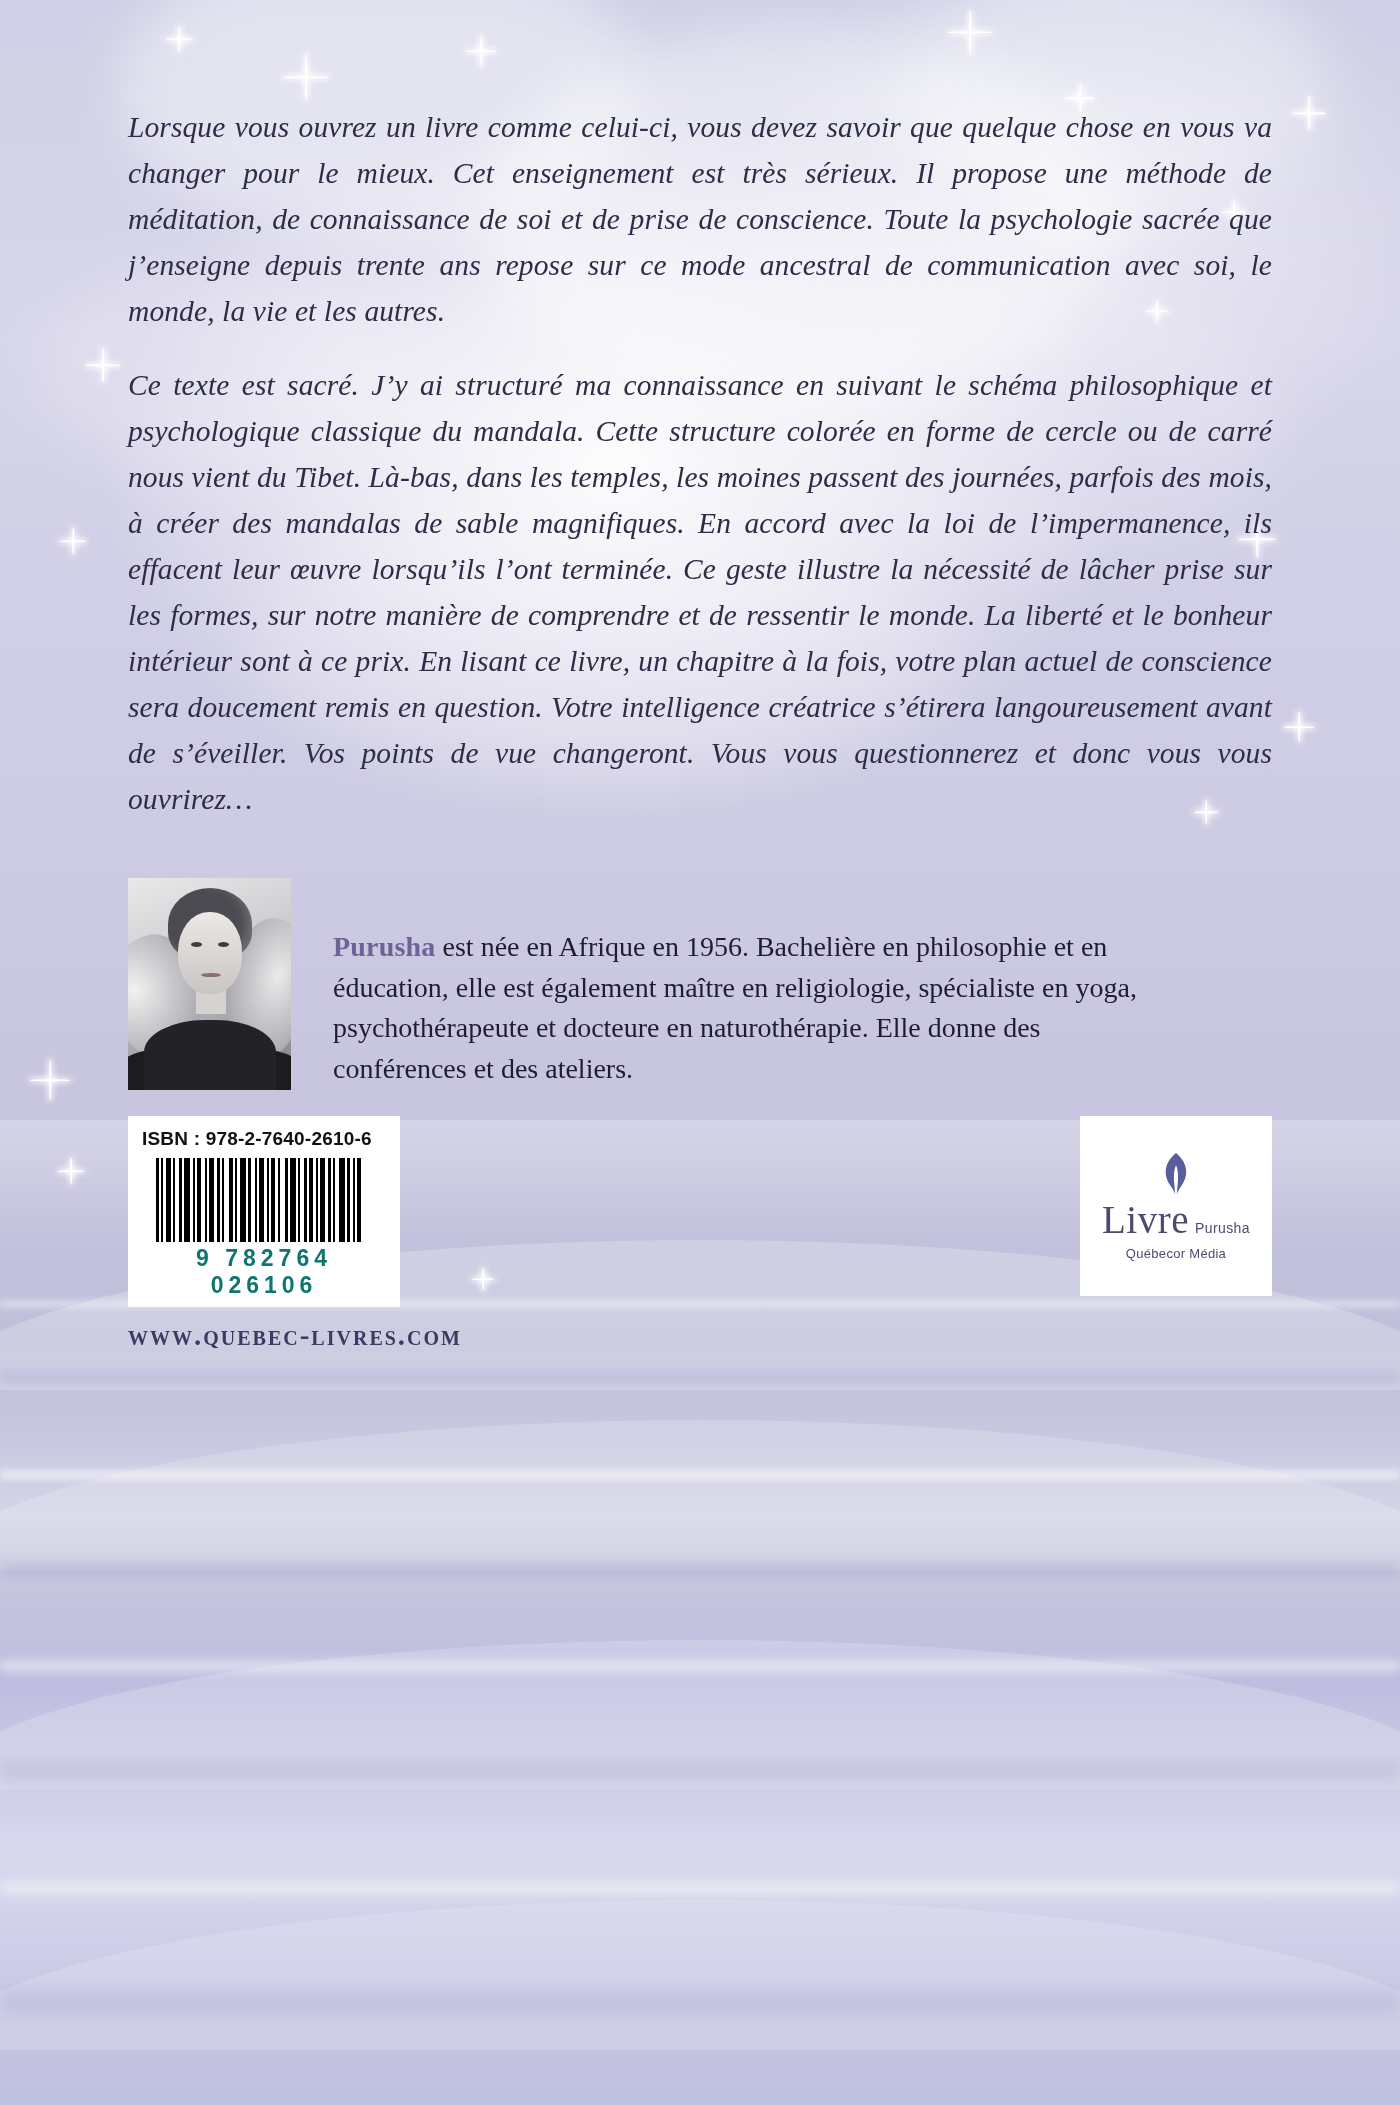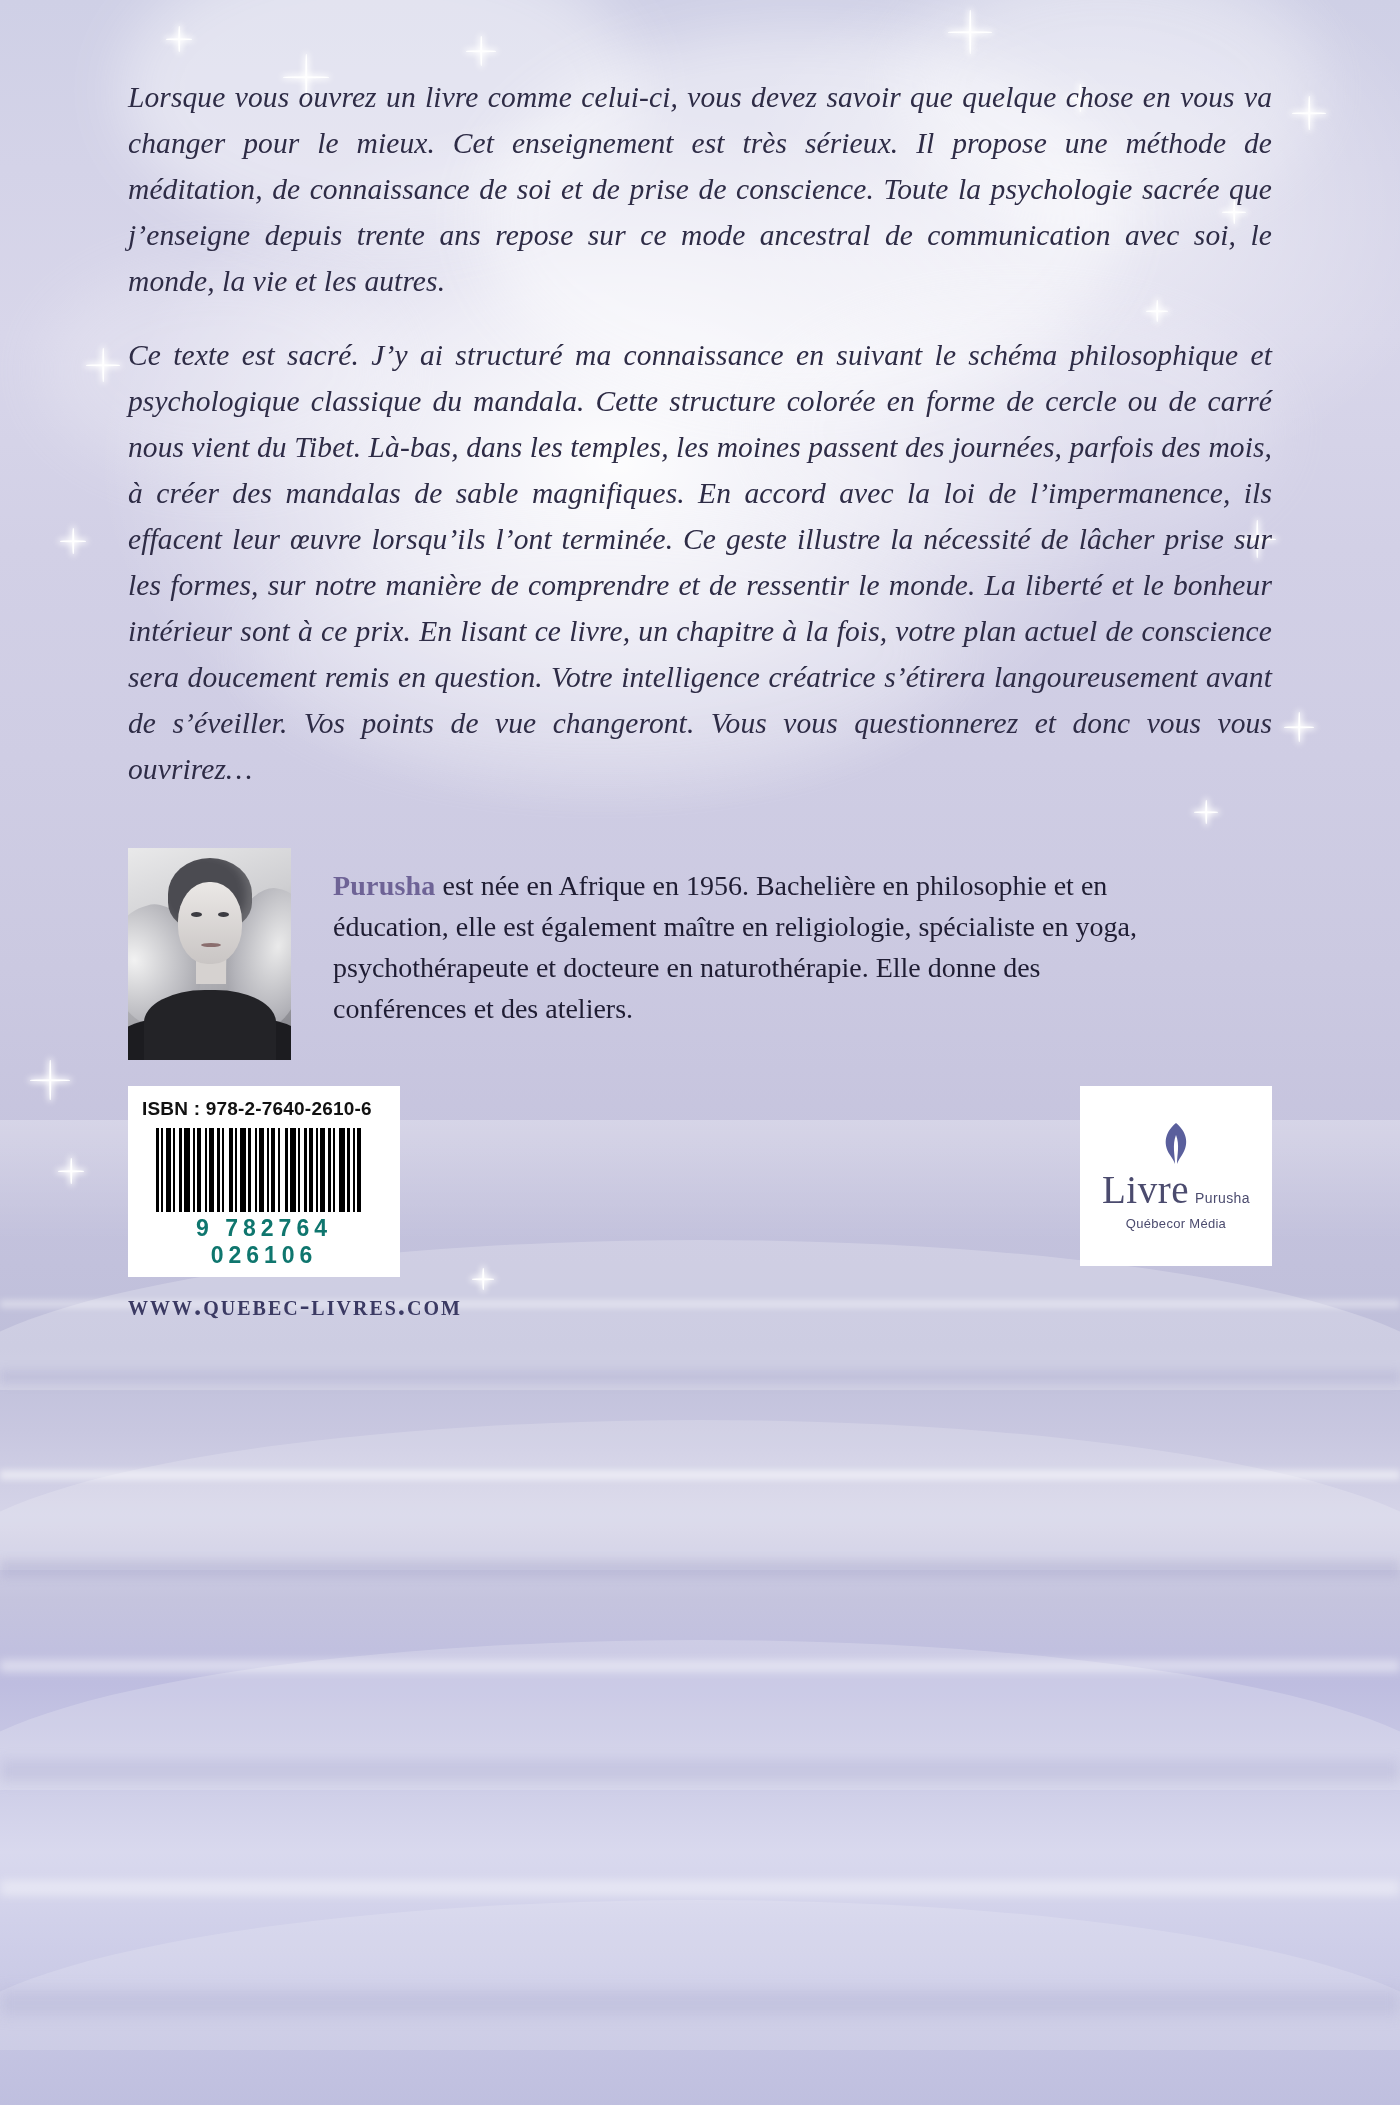--- a/index.html
+++ b/index.html
@@ -104,37 +104,37 @@
 
   
   .content {
     position: relative;
     z-index: 5;
     padding: 0 128px;
     box-sizing: border-box;
   }
   .blurb {
     margin: 0;
-    padding-top: 74px;
+    padding-top: 104px;
     font-family: "Liberation Serif", serif;
     font-style: italic;
     font-size: 29.5px;
     line-height: 1.56;
     color: #2e2c46;
     text-align: justify;
     letter-spacing: 0.1px;
   }
   .blurb + .blurb {
     padding-top: 28px;
   }
 
   
   .author-block {
     display: flex;
-    align-items: flex-start;
+    align-items: flex-end;
     margin-top: 56px;
     gap: 42px;
   }
   .author-photo {
     flex: 0 0 auto;
     width: 163px;
     height: 212px;
     background: linear-gradient(170deg, #f1f1f2 0%, #d9d9dc 25%, #a9a9ae 60%, #6e6e74 100%);
     position: relative;
     overflow: hidden;

